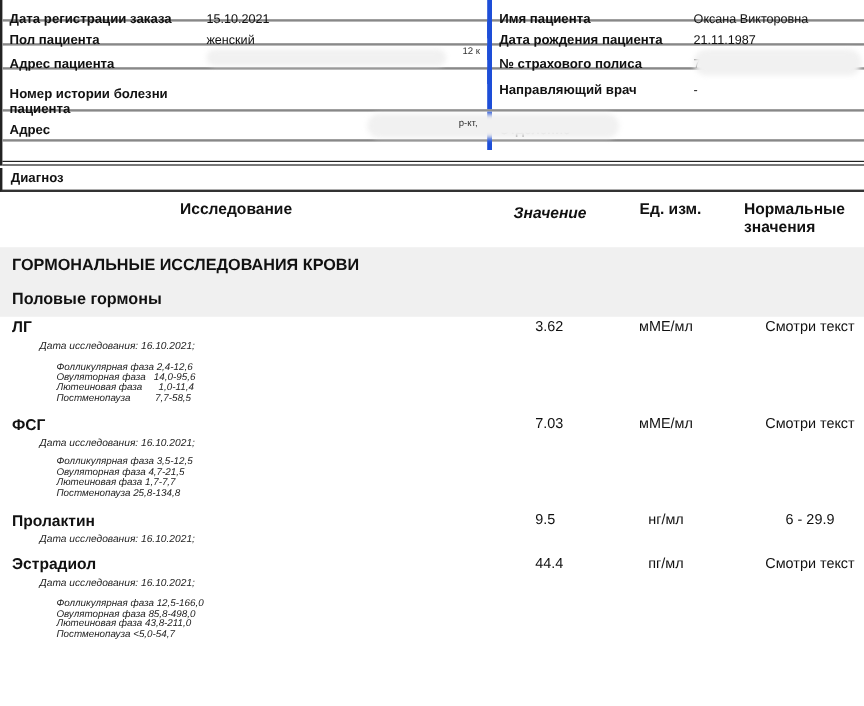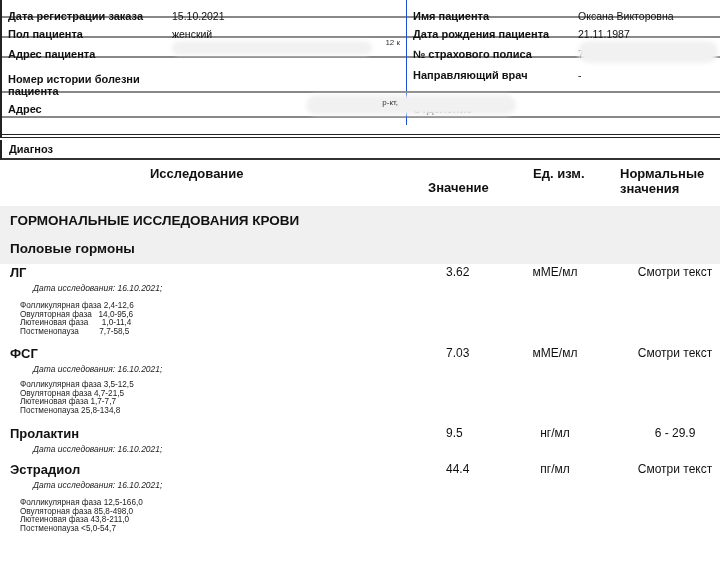--- a/index.html
+++ b/index.html
@@ -9,21 +9,21 @@
     
     .info {
       position: absolute; left: 0; top: 0; width: 724px;
       border-left: 2px solid #222; border-right: 2px solid #222;
     }
     .info-row { display: flex; border-bottom: 2px solid #888; }
     .info-row .cell { font-size: 11px; padding: 16px 6px; display: flex; align-items: center; }
     .info-row .lbl { font-weight: bold; }
     .c1 { width: 164px; }
     .c2 { width: 240px; position: relative; font-size: 10.5px !important; }
-    .c3 { width: 166px; border-left: 1px solid #1d4ed8; }
+    .c3 { width: 166px; border-left: 4px solid #1d4ed8; }
     .c4 { width: 150px; font-size: 10.5px !important; }
     .r1 { height: 18px; }
     .r2 { height: 20px; }
     .r3 { height: 20px; }
     .r4 { height: 35px; }
     .r5 { height: 25px; }
     .r6 { height: 20px; border-bottom: 4px double #222; }
     .blur {
       position: absolute; background: #f1f1f1; border-radius: 12px; filter: blur(2px);
     }
@@ -33,37 +33,37 @@
       position: absolute; left: 0; top: 140px; width: 724px; height: 20px;
       border-left: 2px solid #222; border-bottom: 2px solid #333;
       display: flex; align-items: center; padding-left: 7px;
       font-weight: bold; font-size: 11px;
     }
 
     
     .res-head { position: absolute; top: 160px; left: 0; width: 720px; height: 46px; }
     .res-head span { position: absolute; font-weight: bold; font-size: 13px; }
     .h-study { left: 150px; top: 6px; }
-    .h-value { left: 428px; top: 20px; }
+    .h-value { left: 428px; top: 10px; font-style: italic; }
     .h-unit { left: 533px; top: 6px; }
     .h-norm { left: 620px; top: 6px; width: 110px; line-height: 15px; }
 
     .group-band {
       position: absolute; left: 0; top: 206px; width: 720px; height: 58px; background: #f0f0f0;
     }
     .group-title { position: absolute; left: 10px; top: 213px; font-weight: bold; font-size: 13.5px; }
     .subgroup-title { position: absolute; left: 10px; top: 241px; font-weight: bold; font-size: 13.5px; }
 
     .test { position: absolute; left: 0; width: 720px; }
     .test-name { position: absolute; left: 10px; top: 0; font-weight: bold; font-size: 13px; }
     .test-val { position: absolute; left: 446px; top: 0; font-size: 12px; }
     .test-unit { position: absolute; left: 525px; width: 60px; text-align: center; top: 0; font-size: 12px; }
     .test-norm { position: absolute; left: 628px; width: 94px; text-align: center; top: 0; font-size: 12px; }
     .test-date { position: absolute; left: 33px; top: 18px; font-style: italic; font-size: 8.5px; color: #222; }
-    .ref { position: absolute; left: 20px; font-size: 8.2px; line-height: 8.6px; color: #222; }
+    .ref { position: absolute; left: 47px; font-style: italic; font-size: 8.2px; line-height: 8.6px; color: #222; }
     .ref div { white-space: pre; }
   </style>
 </head>
 <body>
 
 <div class="info">
   <div class="info-row r1">
     <div class="cell c1 lbl">Дата регистрации заказа</div>
     <div class="cell c2">15.10.2021</div>
     <div class="cell c3 lbl">Имя пациента</div>

